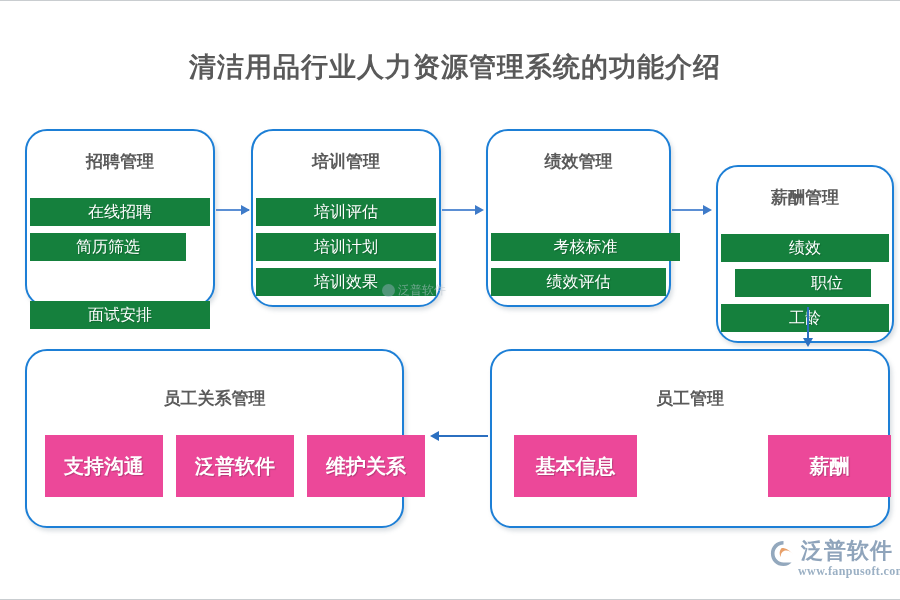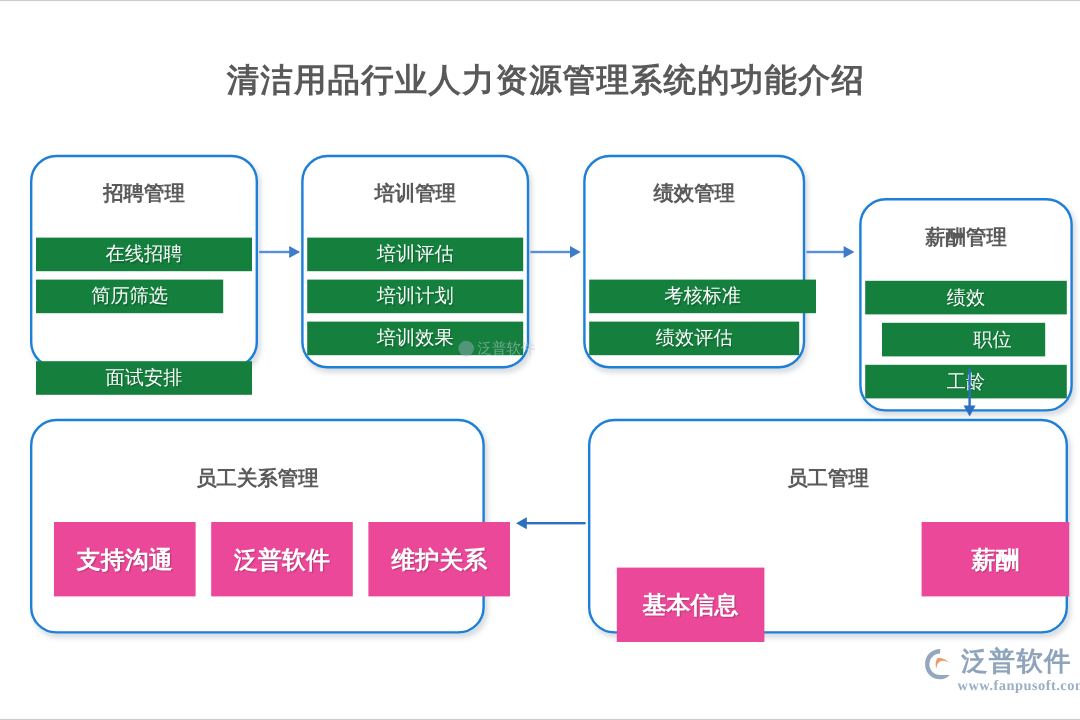--- a/index.html
+++ b/index.html
@@ -231,21 +231,21 @@
     <div class="tile" style="left:18px; top:84px; width:118px; height:62px;">支持沟通</div>
     <div class="tile" style="left:149px; top:84px; width:118px; height:62px;">泛普软件</div>
     <div class="tile" style="left:280px; top:84px; width:118px; height:62px;">维护关系</div>
   </div>
 
   <div class="arrow-h dark" style="left:436px; top:434px; width:52px;"></div>
   <div class="arrow-head-left" style="left:430px; top:430px;"></div>
 
   <div class="card" style="left:490px; top:348px; width:400px; height:179px;">
     <div class="card-title" style="top:36px;">员工管理</div>
-    <div class="tile" style="left:22px; top:84px; width:123px; height:62px;margin-top:38px;">基本信息</div>
+    <div class="tile" style="left:22px; top:84px; width:123px; height:62px;">基本信息</div>
     <div class="tile" style="left:276px; top:84px; width:123px; height:62px;">薪酬</div>
   </div>
 
   <div id="watermark-inner">
     <span class="wm-mark"></span>
     <span>泛普软件</span>
   </div>
 
   <div id="brand-logo">
     <svg id="brand-mark" viewBox="0 0 30 30">

